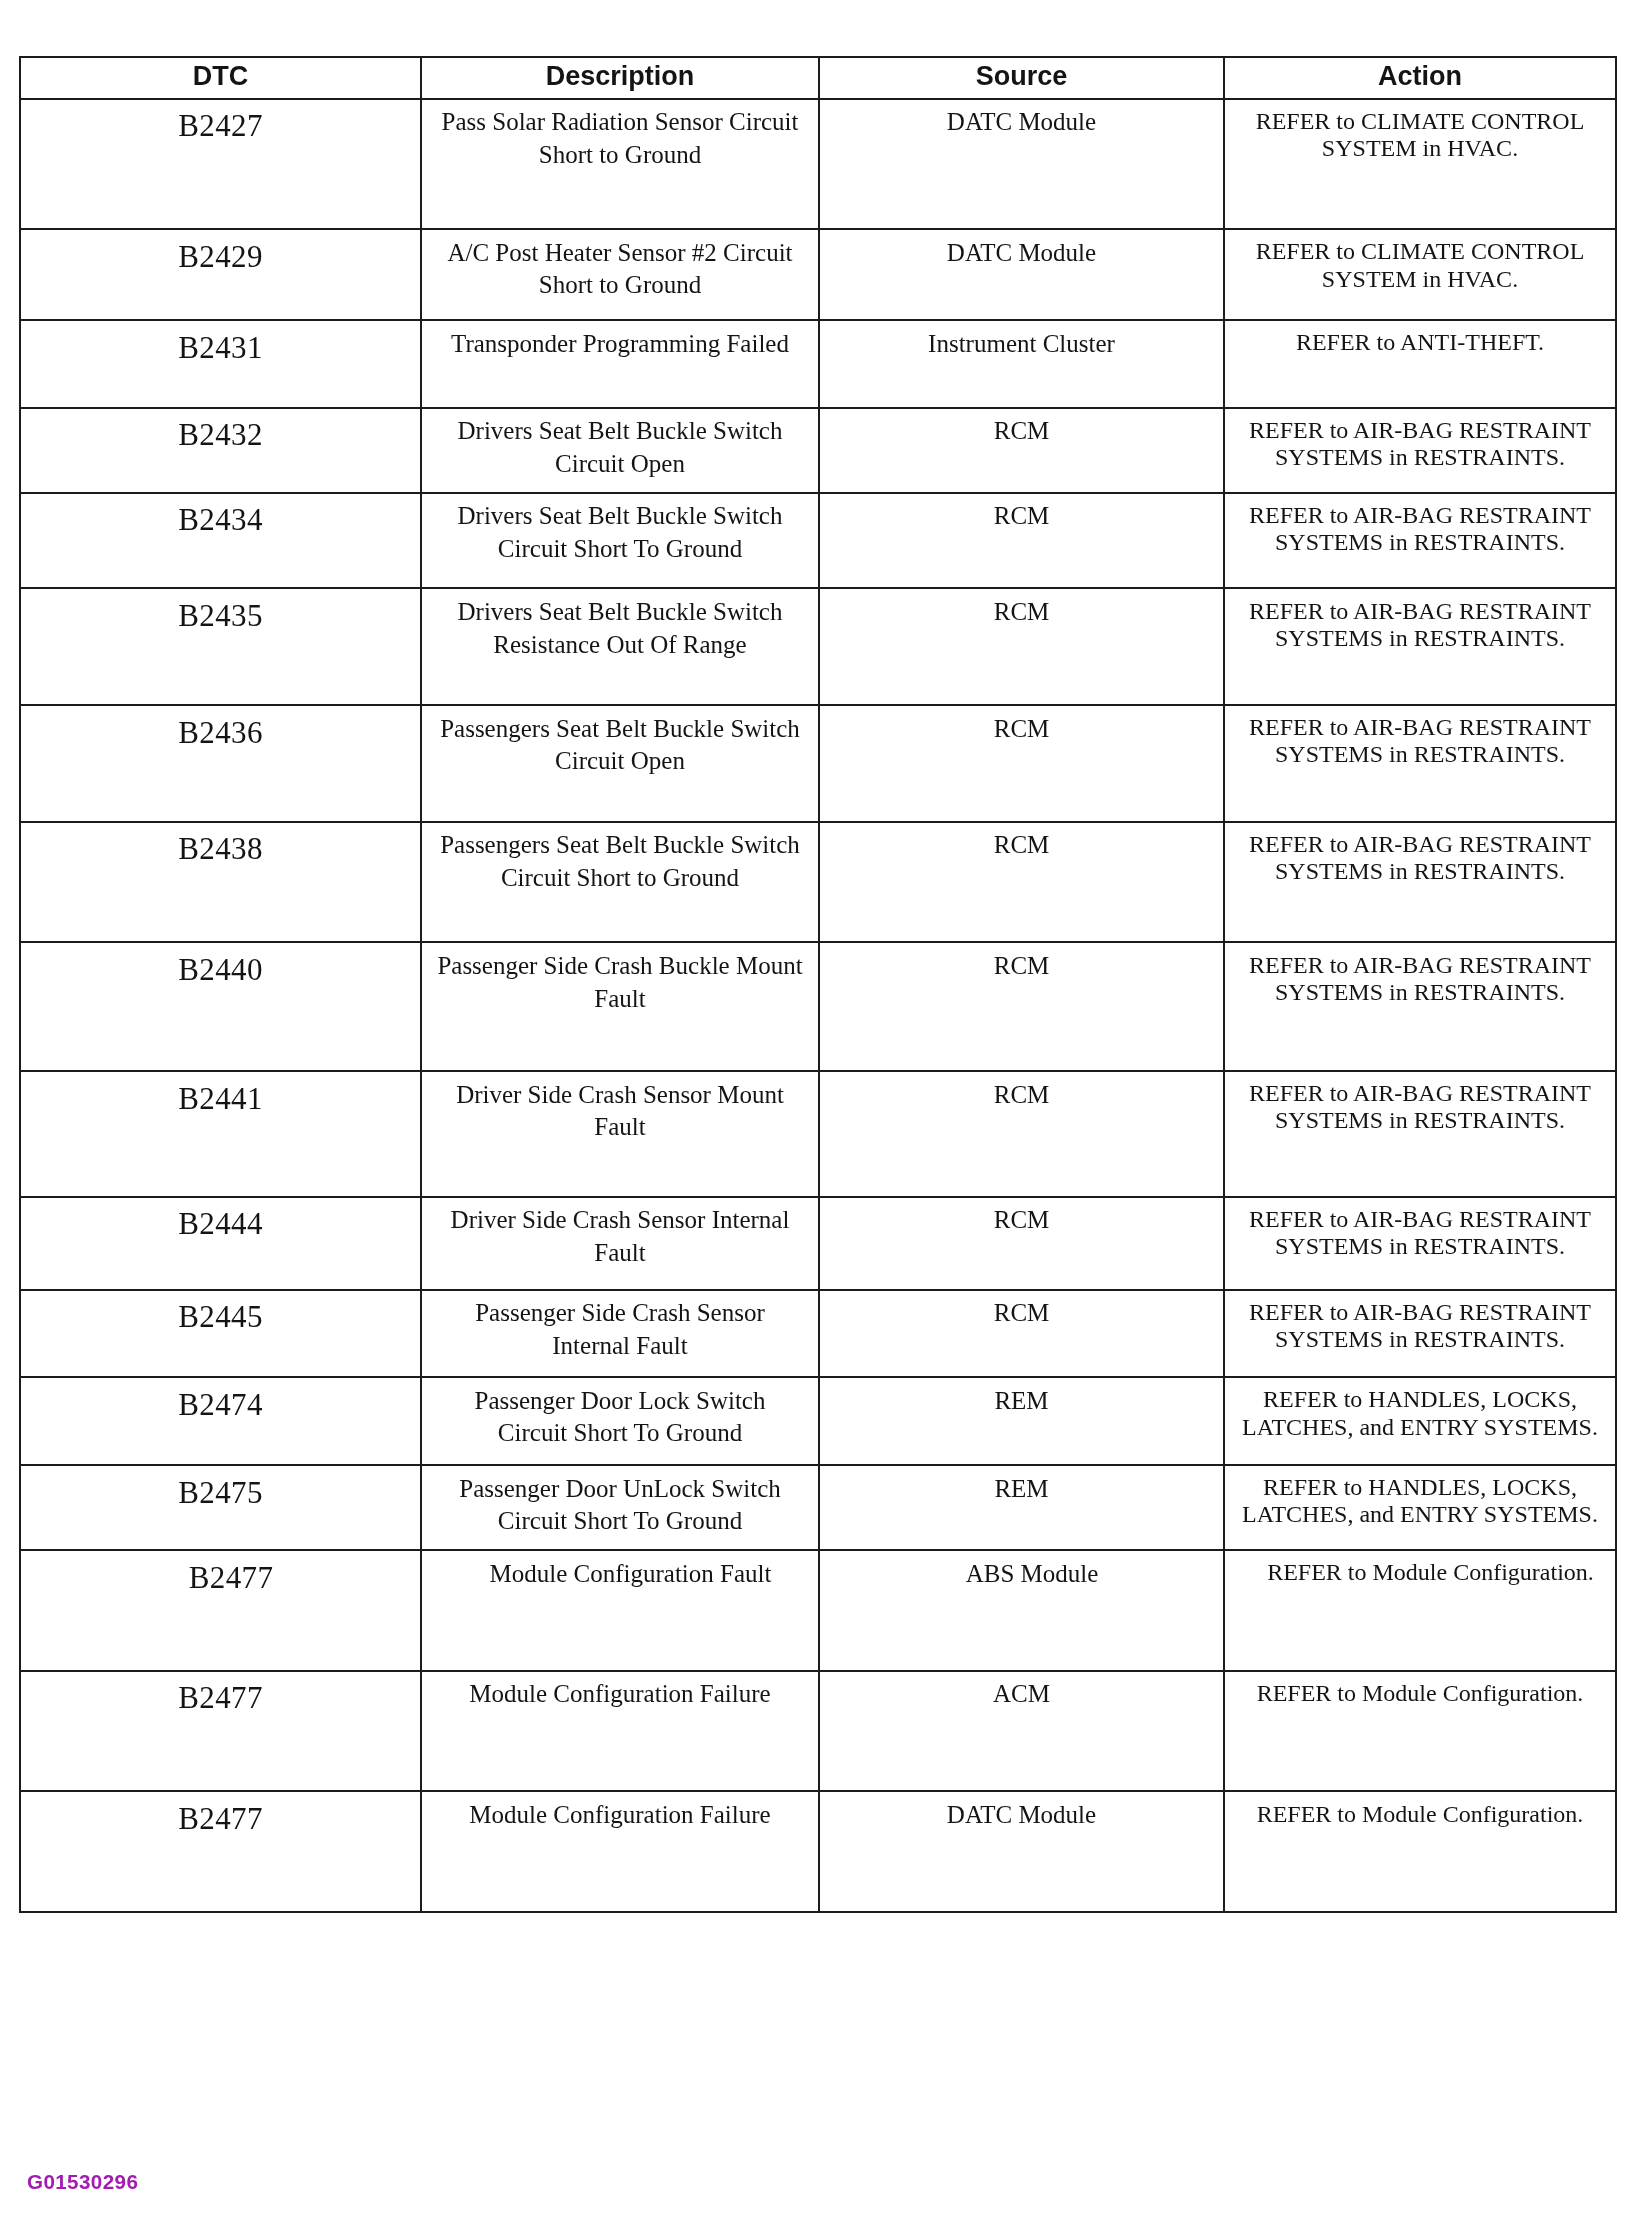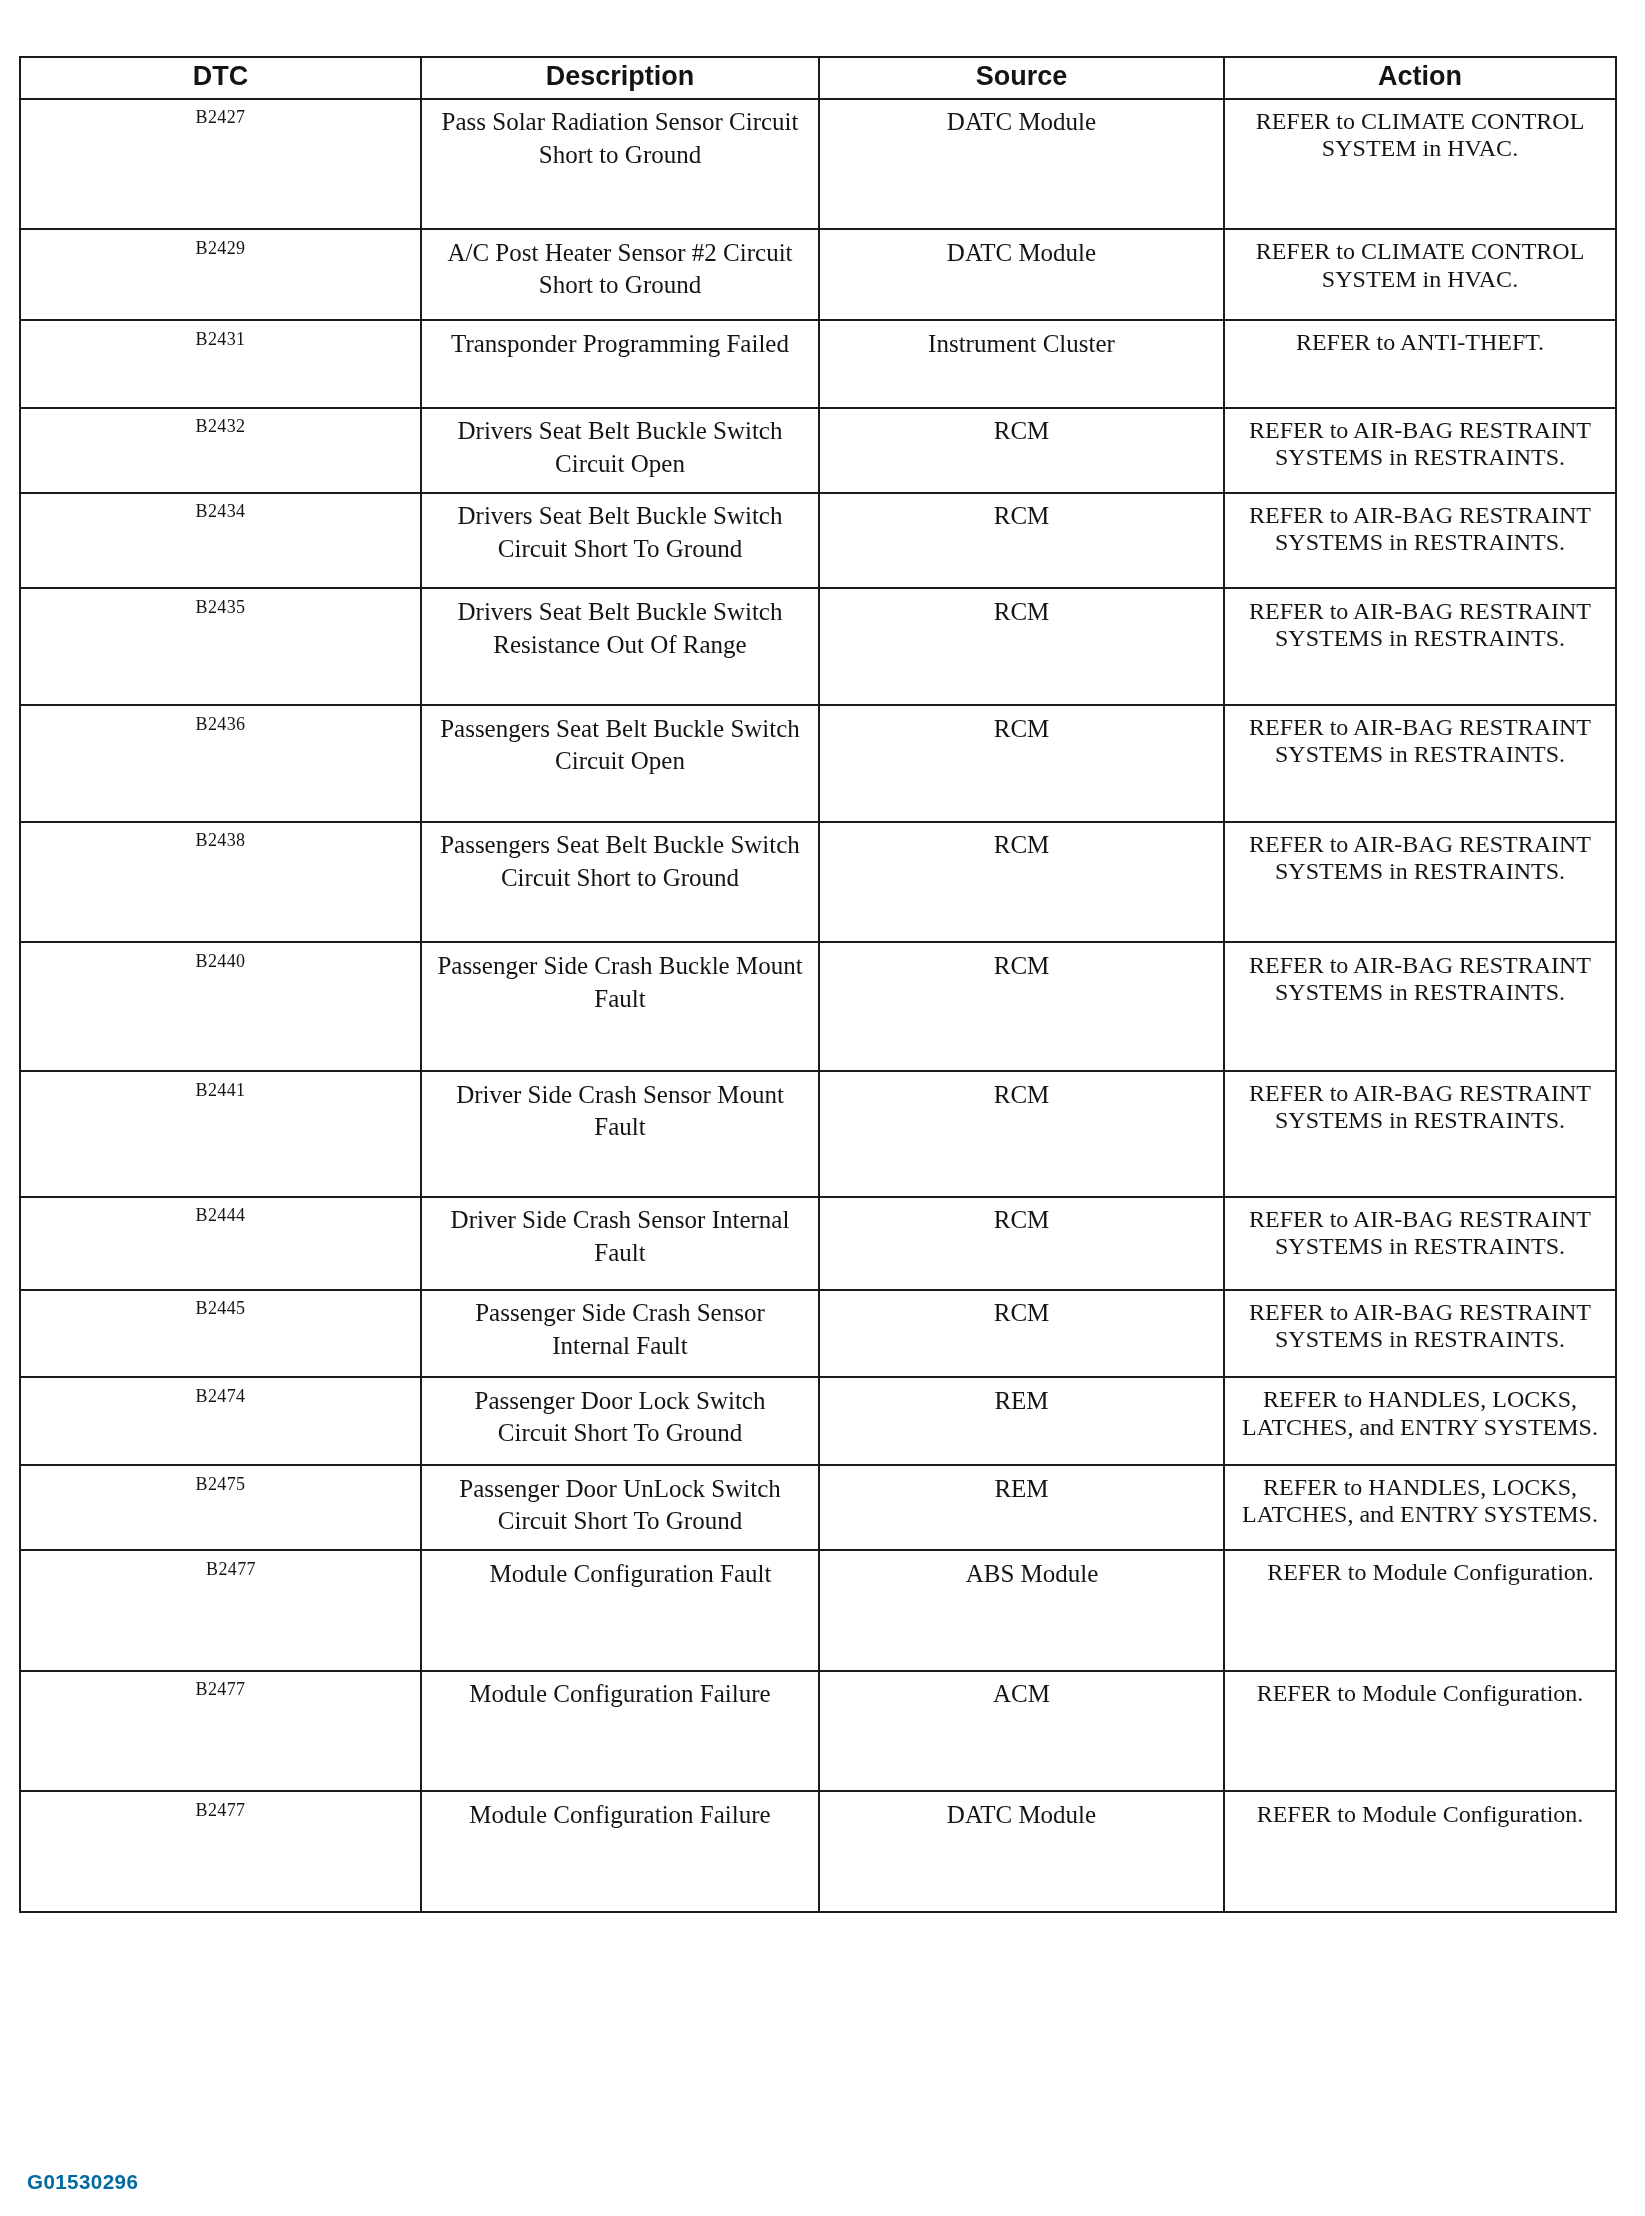--- a/index.html
+++ b/index.html
@@ -46,21 +46,21 @@
     padding: 4.1px 3.3px 5.8px 3.3px;
     line-height: 1.1;
   }
   table.dtc-table td {
     font-size: 25px;
     line-height: 1.3;
     padding: 6.6px 15px 11.5px 15px;
   }
   
   table.dtc-table td:nth-child(1) {            
-    font-size: 18px;
+    font-size: 31px;
     letter-spacing: 0.4px;
   }
   table.dtc-table td:nth-child(4) {            
     font-size: 24px;
     line-height: 1.13;
     padding-top: 8.2px;
   }
   
   tbody tr:nth-child(1)  td { height: 109px; }
   tbody tr:nth-child(2)  td { height: 69px; }
@@ -82,21 +82,21 @@
   tbody tr:nth-child(18) td { height: 99px; }
   tbody tr:nth-child(19) td { height: 123px; }
 
   .figure-id {
     position: absolute;
     left: 27px;
     top: 2170px;
     font-family: "Liberation Sans", sans-serif;
     font-weight: 600;
     font-size: 20.6px;
-    color: #0369a1;
+    color: #a21caf;
     letter-spacing: 0.4px;
   }
 </style>
 </head>
 <body>
 
 <div class="page">
 
   <table class="dtc-table">
     <colgroup>

